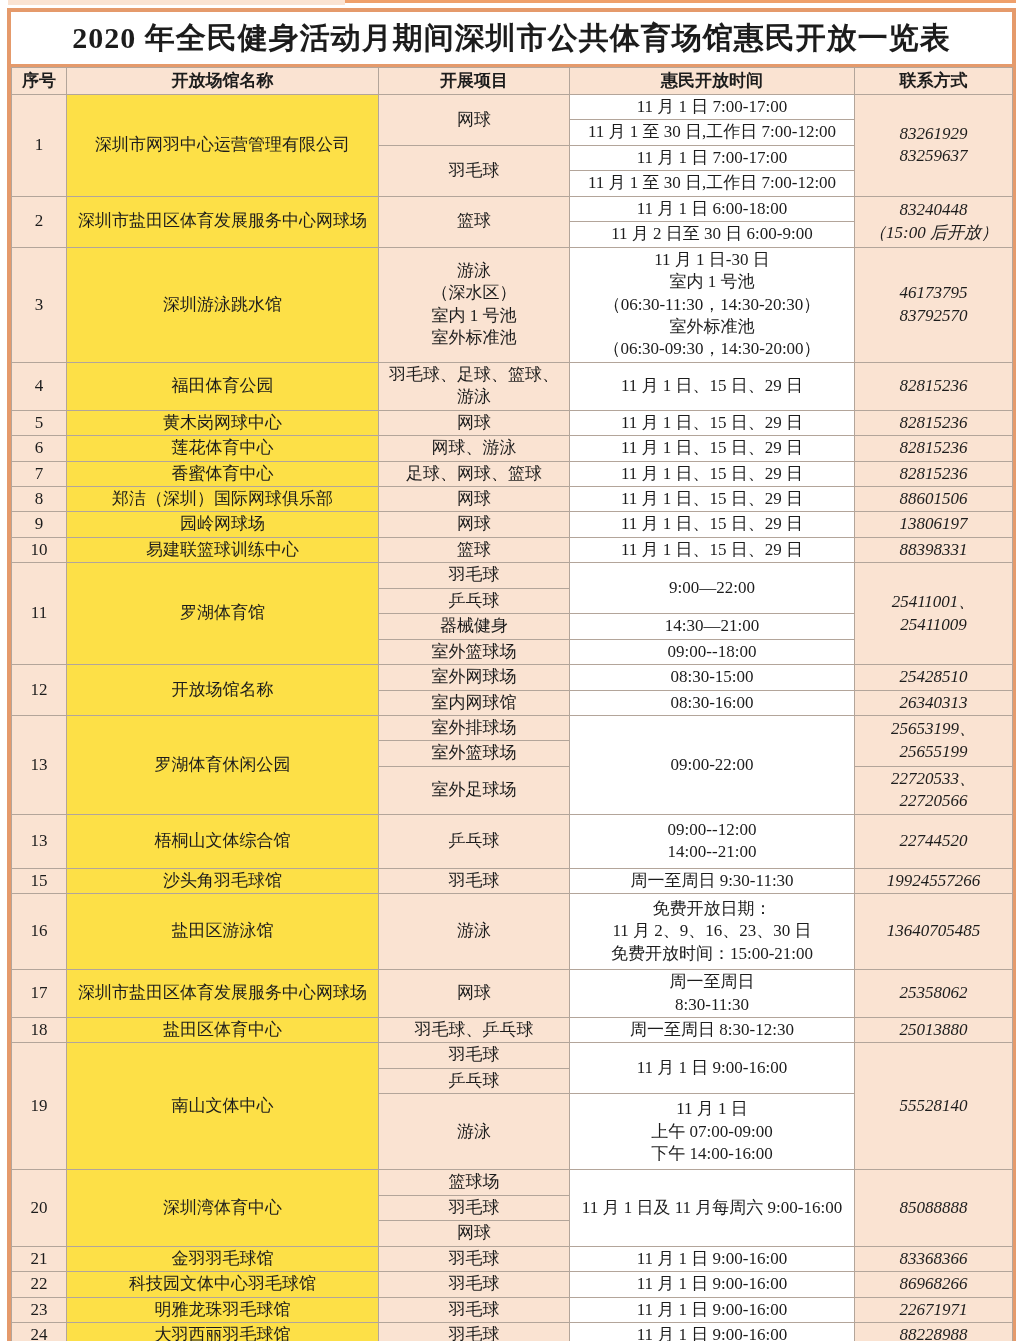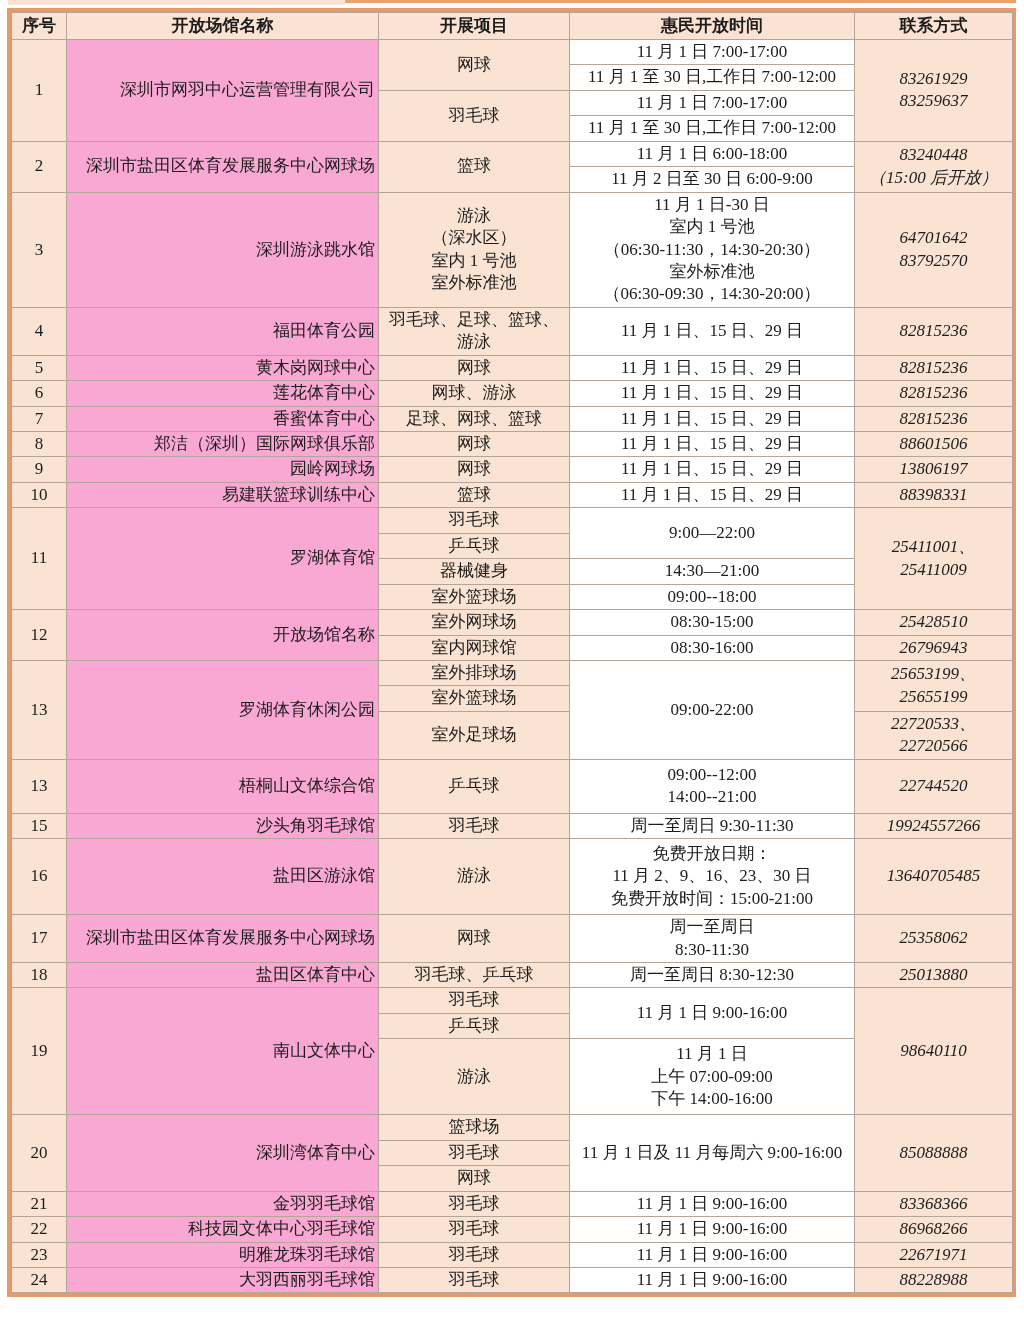--- a/index.html
+++ b/index.html
@@ -24,34 +24,35 @@
   }
   table{border-collapse:collapse;table-layout:fixed;width:1001px;}
   th,td{
     border:1px solid #b3a59a;
     text-align:center;vertical-align:middle;
     font-size:17px;line-height:1.32;
     padding:1px 3px;white-space:pre-line;overflow:hidden;
   }
   th{font-weight:bold;background:#fae3d2;height:24px;margin-top:20px;}
   .c-no{background:#fae3d2;}
-  .c-name{background:#f9a8d4;text-align:right;}
+  .c-name{background:#fde047;}
   .c-sport{background:#fae3d2;}
   .c-time{background:#ffffff;}
   .c-contact{background:#fae3d2;font-style:italic;}
 </style>
 </head>
 <body>
 
 <div class="top-strip">
   <div class="strip-seg seg-a"></div>
   <div class="strip-seg seg-b"></div>
 </div>
 
 <div class="sheet">
+  <div class="title">2020 年全民健身活动月期间深圳市公共体育场馆惠民开放一览表</div>
   <table>
     <colgroup>
       <col style="width:55px">
         <col style="width:312px">
         <col style="width:191px">
         <col style="width:285px">
         <col style="width:158px">
     </colgroup>
     <tbody>
       <tr style="height:24px">
@@ -98,21 +99,21 @@
         <td class="c-name">深圳游泳跳水馆</td>
         <td class="c-sport">游泳
 （深水区）
 室内 1 号池
 室外标准池</td>
         <td class="c-time">11 月 1 日-30 日
 室内 1 号池
 （06:30-11:30，14:30-20:30）
 室外标准池
 （06:30-09:30，14:30-20:00）</td>
-        <td class="c-contact">64701642
+        <td class="c-contact">46173795
 83792570</td>
       </tr>
 
       <tr style="height:45px">
         <td class="c-no">4</td>
         <td class="c-name">福田体育公园</td>
         <td class="c-sport">羽毛球、足球、篮球、游泳</td>
         <td class="c-time">11 月 1 日、15 日、29 日</td>
         <td class="c-contact">82815236</td>
       </tr>
@@ -183,21 +184,21 @@
       <tr style="height:23px">
         <td class="c-no" rowspan="2">12</td>
         <td class="c-name" rowspan="2">开放场馆名称</td>
         <td class="c-sport">室外网球场</td>
         <td class="c-time">08:30-15:00</td>
         <td class="c-contact">25428510</td>
       </tr>
       <tr style="height:23px">
         <td class="c-sport">室内网球馆</td>
         <td class="c-time">08:30-16:00</td>
-        <td class="c-contact">26796943</td>
+        <td class="c-contact">26340313</td>
       </tr>
 
       <tr style="height:24px">
         <td class="c-no" rowspan="3">13</td>
         <td class="c-name" rowspan="3">罗湖体育休闲公园</td>
         <td class="c-sport">室外排球场</td>
         <td class="c-time" rowspan="3">09:00-22:00</td>
         <td class="c-contact" rowspan="2">25653199、25655199</td>
       </tr>
       <tr style="height:23px">
@@ -250,21 +251,21 @@
         <td class="c-sport">羽毛球、乒乓球</td>
         <td class="c-time">周一至周日 8:30-12:30</td>
         <td class="c-contact">25013880</td>
       </tr>
 
       <tr style="height:24px">
         <td class="c-no" rowspan="3">19</td>
         <td class="c-name" rowspan="3">南山文体中心</td>
         <td class="c-sport">羽毛球</td>
         <td class="c-time" rowspan="2">11 月 1 日 9:00-16:00</td>
-        <td class="c-contact" rowspan="3">98640110</td>
+        <td class="c-contact" rowspan="3">55528140</td>
       </tr>
       <tr style="height:24px">
         <td class="c-sport">乒乓球</td>
       </tr>
       <tr style="height:76px">
         <td class="c-sport">游泳</td>
         <td class="c-time">11 月 1 日
 上午 07:00-09:00
 下午 14:00-16:00</td>
       </tr>

